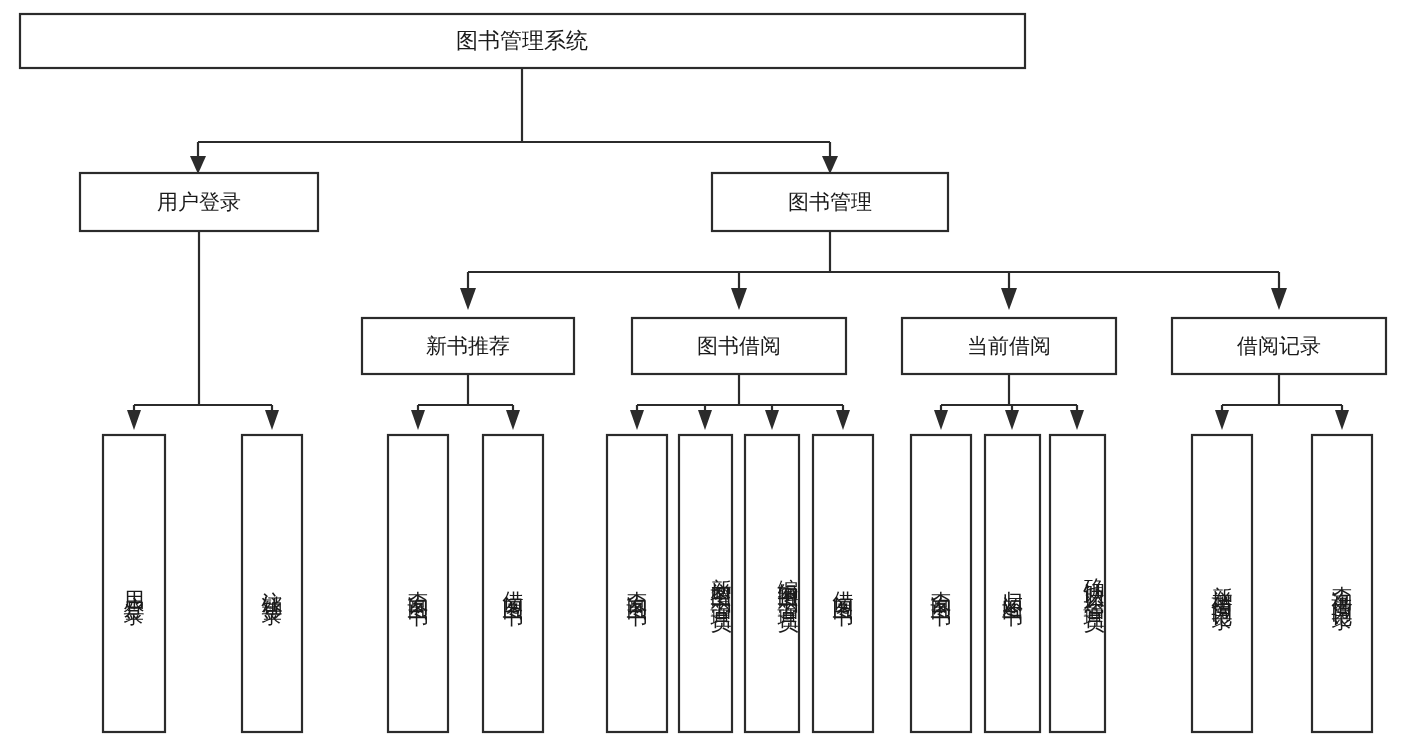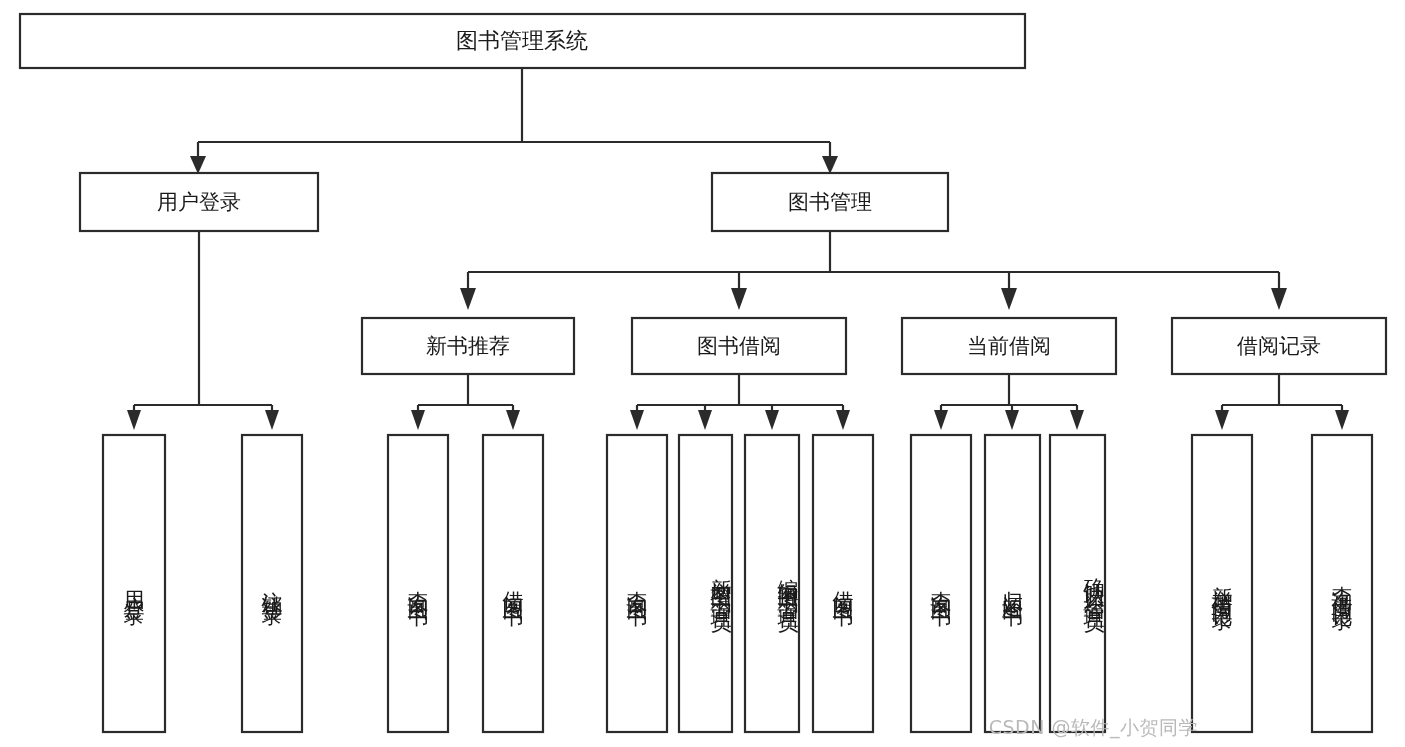--- a/index.html
+++ b/index.html
@@ -223,14 +223,13 @@
   <div class="leaf-vtext" style="left:607px;  top:435px; width:60px; height:297px;">查询图书</div>
   <div class="leaf-vtext" style="left:679px;  top:435px; width:53px; height:297px; align-items:flex-start;">新增图书（管理员）</div>
   <div class="leaf-vtext" style="left:745px;  top:435px; width:54px; height:297px; align-items:flex-start;">编辑图书（管理员）</div>
   <div class="leaf-vtext" style="left:813px;  top:435px; width:60px; height:297px;">借阅图书</div>
   <div class="leaf-vtext" style="left:911px;  top:435px; width:60px; height:297px;">查询图书</div>
   <div class="leaf-vtext" style="left:985px;  top:435px; width:55px; height:297px;">归还图书</div>
   <div class="leaf-vtext" style="left:1050px; top:435px; width:55px; height:297px; align-items:flex-start;">确认归还（管理员）</div>
   <div class="leaf-vtext" style="left:1192px; top:435px; width:60px; height:297px;">新增借阅记录</div>
   <div class="leaf-vtext" style="left:1312px; top:435px; width:60px; height:297px;">查询借阅记录</div>
 
-  <div id="watermark">CSDN @软件_小贺同学</div>
 </div>
 
 </body></html>

